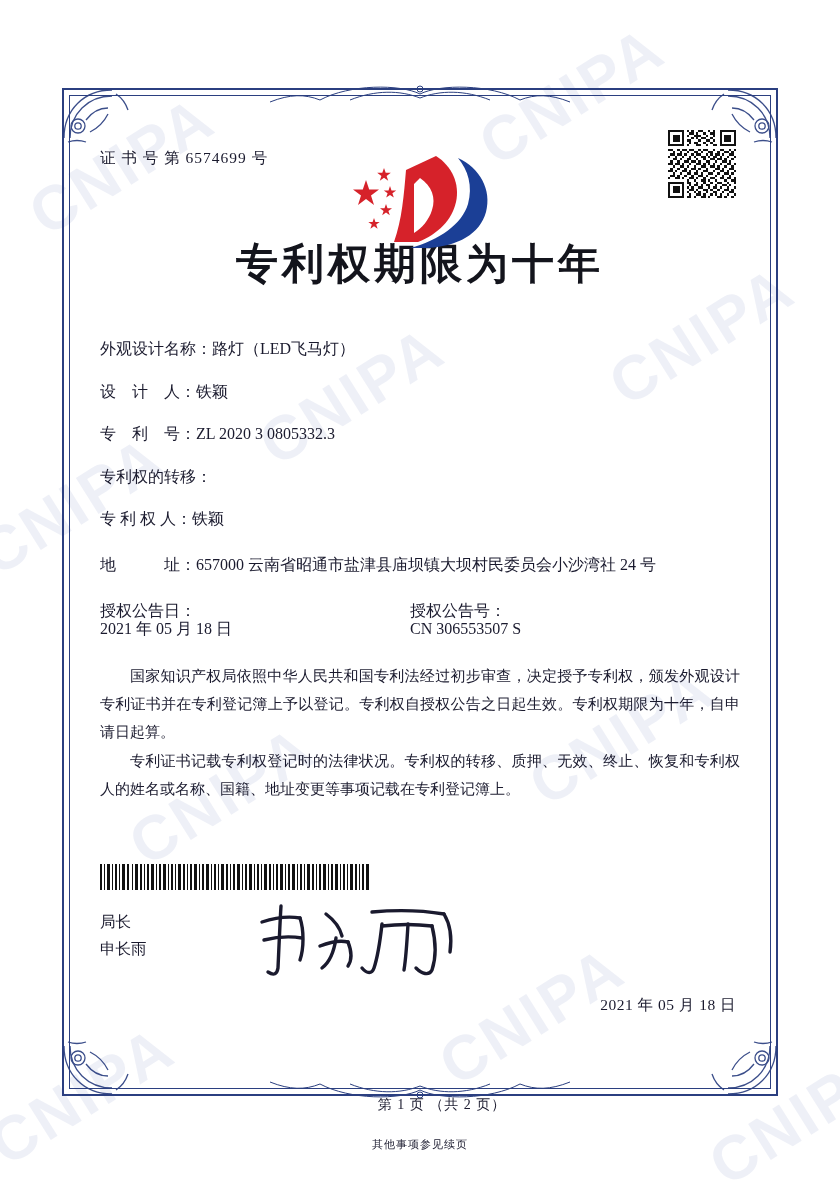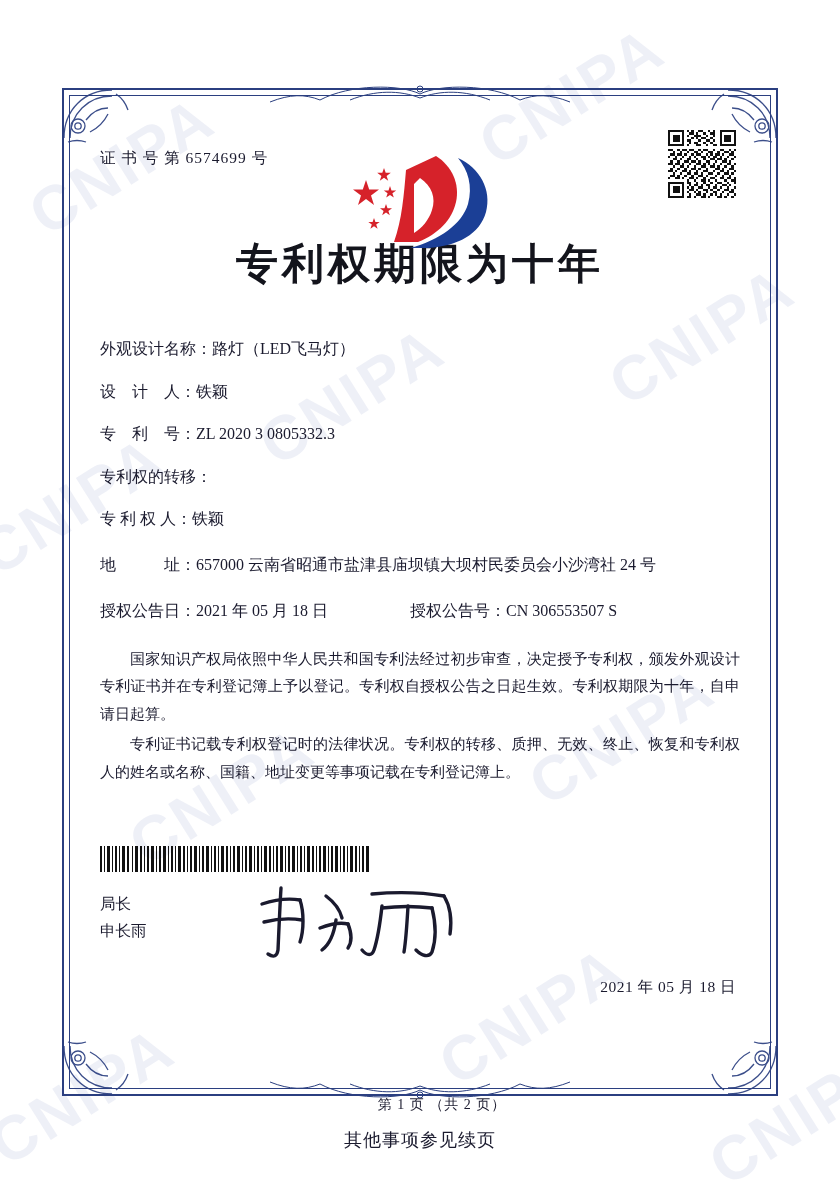--- a/index.html
+++ b/index.html
@@ -144,20 +144,21 @@
   }
   .f-value {
     flex: 1 1 auto;
   }
   .f-value.addr {
     line-height: 1.5;
   }
   .field-row.pair .f-group {
     display: flex;
     align-items: baseline;
+    flex-direction: column;
   }
   .field-row.pair .f-group.first { width: 310px; }
 
   .paragraphs {
     margin-top: 26px;
     font-size: 15px;
     line-height: 1.85;
     text-align: justify;
   }
   .paragraphs p {
@@ -207,21 +208,21 @@
     z-index: 5;
     letter-spacing: 1px;
     padding-left: 44px;
   }
   .footer-note {
     position: absolute;
     left: 0;
     right: 0;
     bottom: 36px;
     text-align: center;
-    font-size: 18px;
+    font-size: 11px;
     z-index: 5;
     letter-spacing: 1px;
   }
 </style>
 </head>
 <body>
 
 <div class="watermark-layer" id="wm-layer">
     <div class="wm" style="left: 20px; top: 130px; font-size: 62px;">CNIPA</div>
     <div class="wm" style="left: 470px; top: 60px; font-size: 62px;">CNIPA</div>

